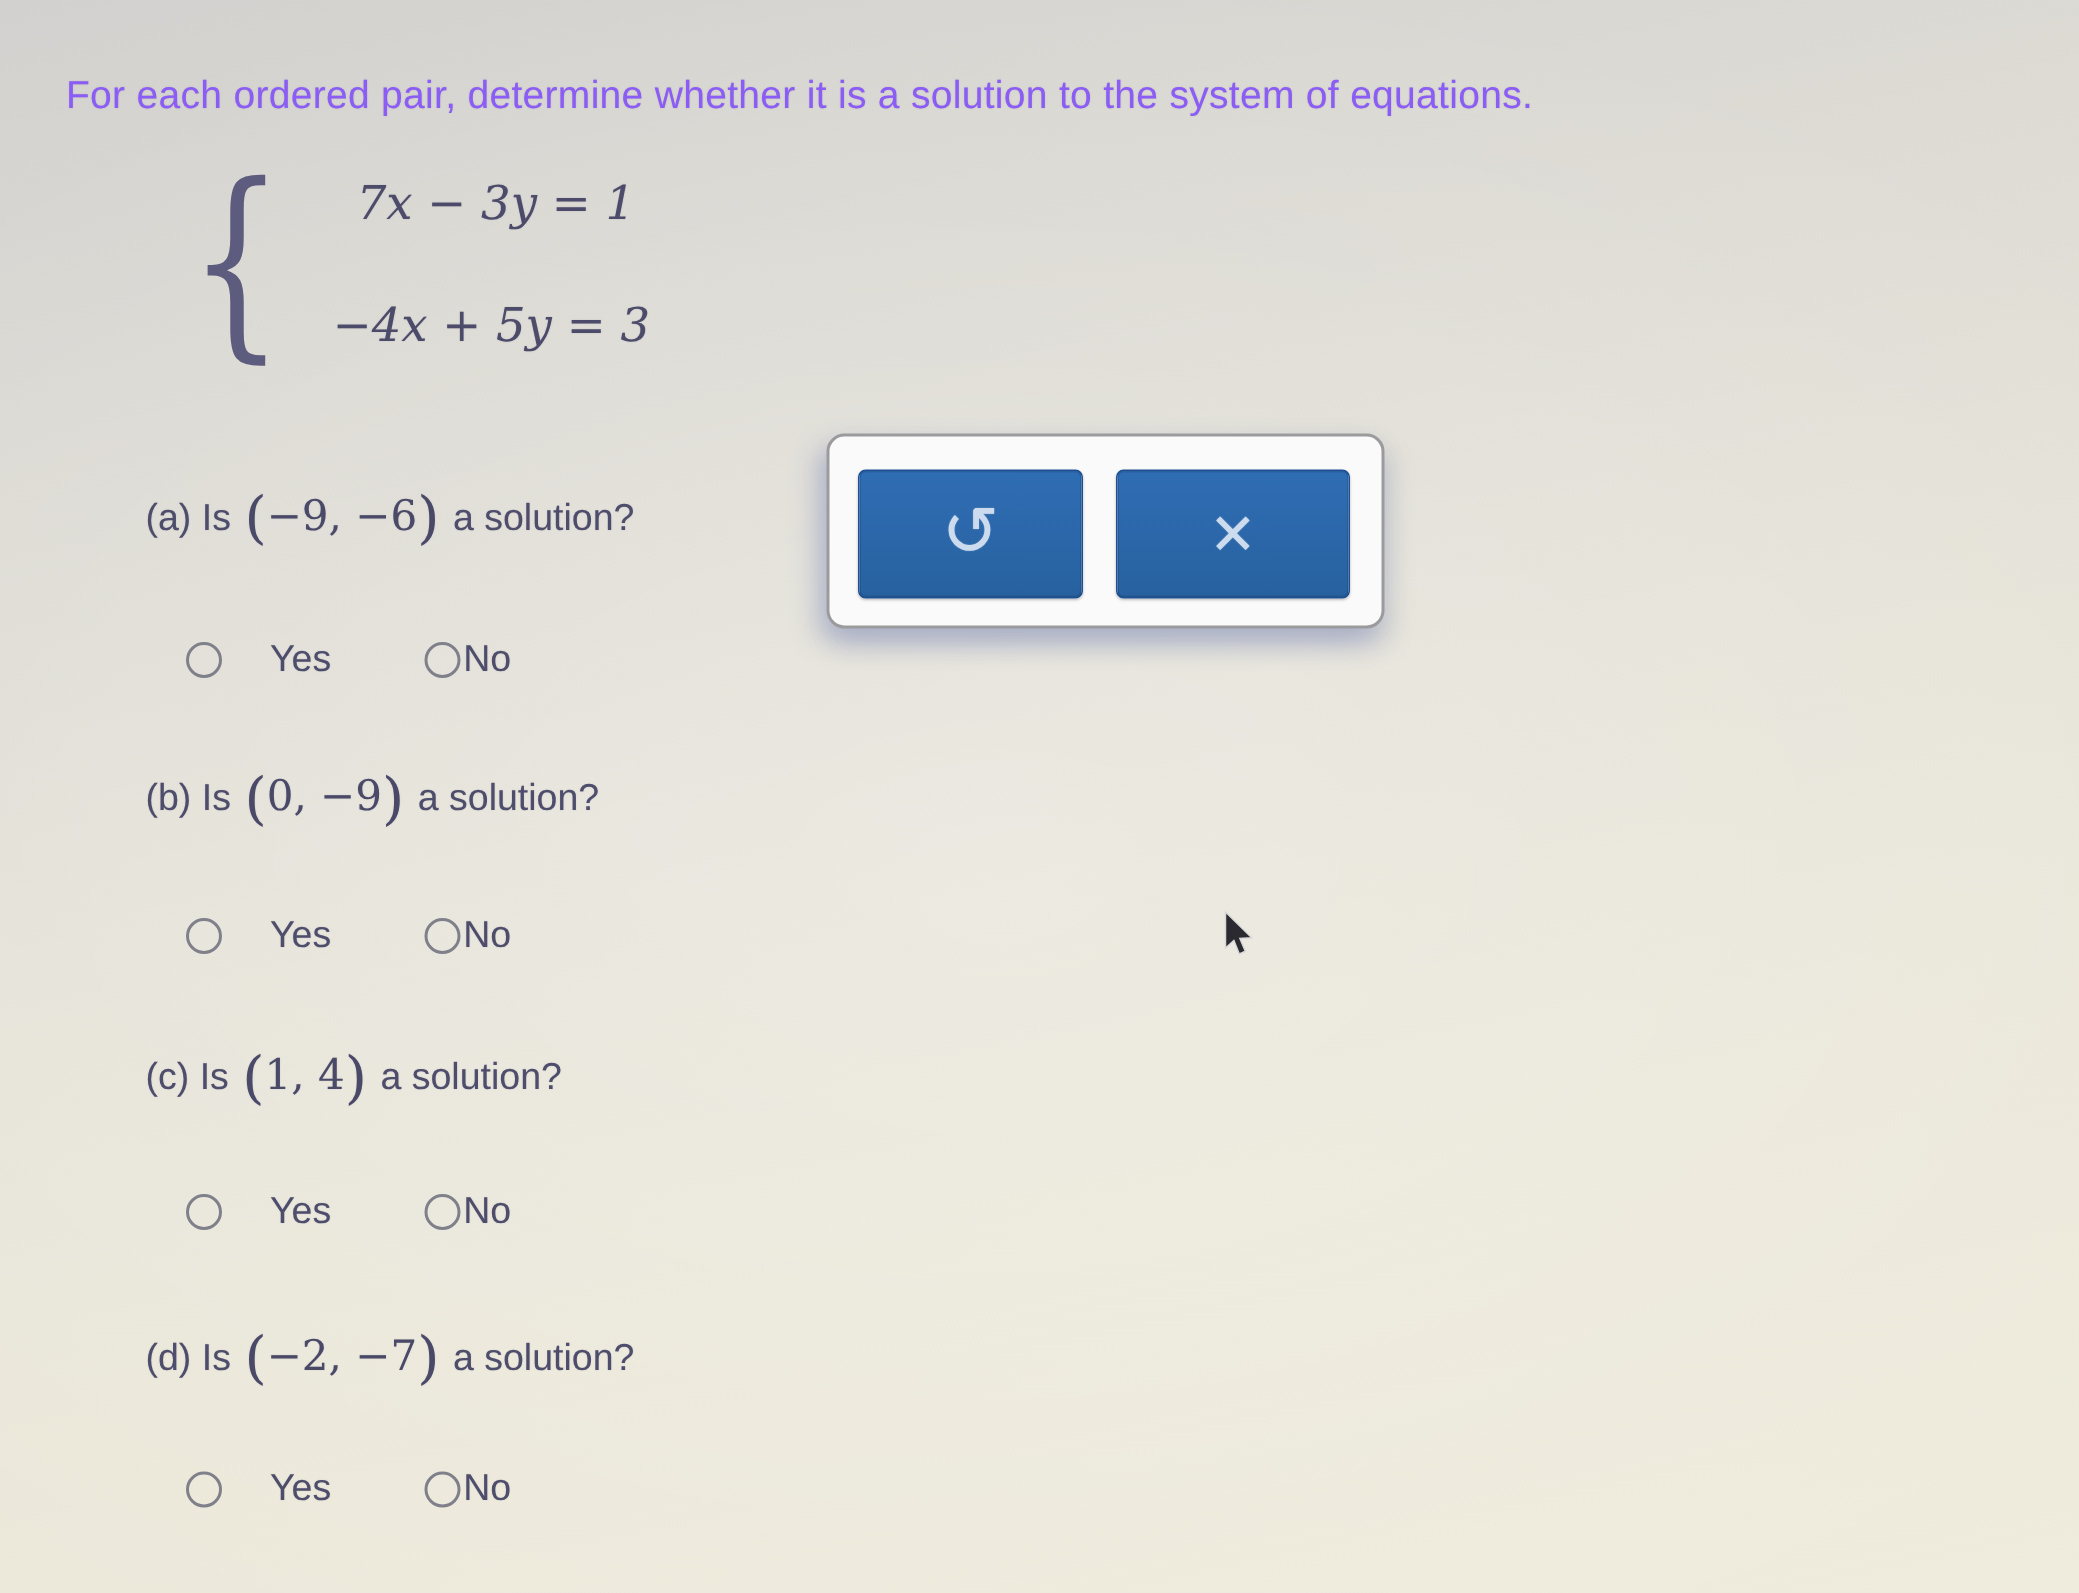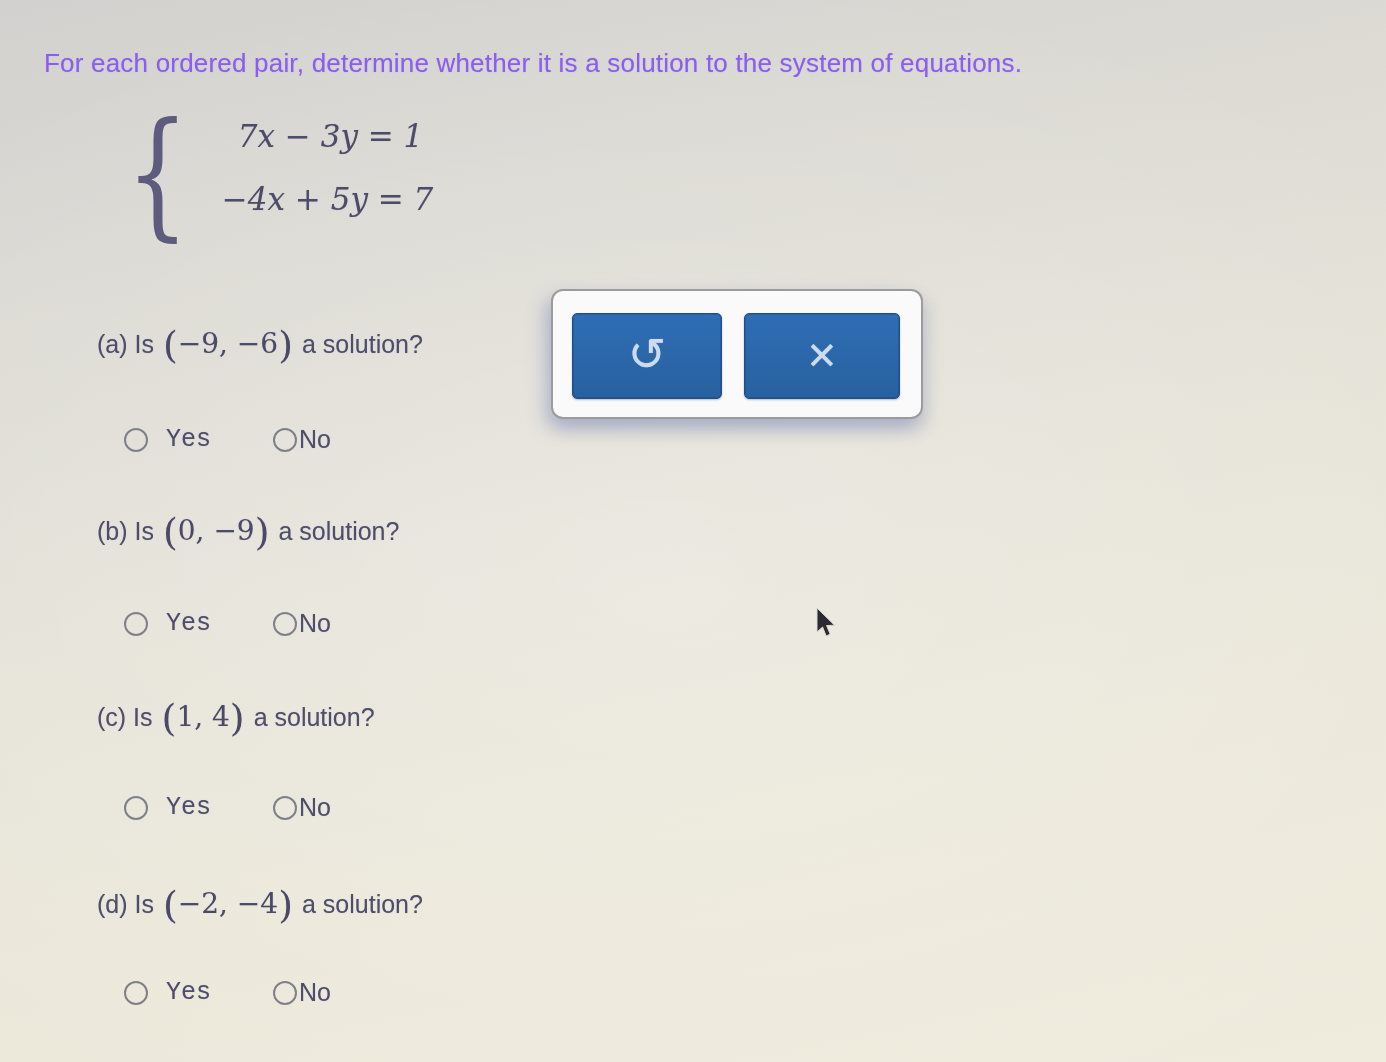--- a/index.html
+++ b/index.html
@@ -32,21 +32,21 @@
     transform-origin: left center;
   }
   .eqs { margin-left: 8px; padding-top: 16px; }
   .eq {
     font-family: "DejaVu Serif", serif;
     font-style: italic;
     font-size: 31px; line-height: 40px;
     color: #4c4b6a;
     text-shadow: 0 0 1px rgba(76,75,106,0.25);
   }
-  .eq-first { margin-left: 16px; margin-bottom: 23px; }
+  .eq-first { margin-left: 16px; margin-bottom: 41px; }
 
   
   .panel {
     position: absolute; left: 551px; top: 289px;
     width: 372px; height: 130px;
     background: #fbfafa;
     border: 2px solid #9b9b9d;
     border-radius: 12px;
     box-shadow: -6px 9px 18px rgba(104,120,178,0.38), 5px 11px 16px rgba(120,130,170,0.22);
     box-sizing: border-box;
@@ -100,38 +100,38 @@
     text-shadow: 0 0 1px rgba(78,77,107,0.22);
   }
   .radio {
     width: 20px; height: 20px;
     border: 2.5px solid #80808b;
     border-radius: 50%;
     background: transparent;
     flex: 0 0 auto;
     cursor: pointer;
   }
-  .opt-label-yes { margin-left: 18px; font-family: Liberation Mono, monospace; }
+  .opt-label-yes { margin-left: 32px; }
   .radio-no { margin-left: 62px; }
   .opt-label-no { margin-left: 2px; }
 
   .cursor { position: absolute; left: 815px; top: 607px; }
 </style>
 </head>
 <body>
 
 <div class="stage">
 
   <div class="title">For each ordered pair, determine whether it is a solution to the system of equations.</div>
 
   <div class="system">
     <span class="brace">{</span>
     <div class="eqs">
       <div class="eq eq-first">7x − 3y = 1</div>
-      <div class="eq">−4x + 5y = 7</div>
+      <div class="eq">−4x + 5y = 3</div>
     </div>
   </div>
 
   <div class="panel">
     <button class="tb-btn tb-btn-undo">
       <span class="glyph glyph-undo">↺</span>
     </button>
     <button class="tb-btn tb-btn-clear">
       <span class="glyph glyph-x">✕</span>
     </button>
@@ -161,21 +161,21 @@
     <span>(c) Is</span><span class="q-pair"><span class="paren">(</span><span>1, 4</span><span class="paren">)</span></span><span>a solution?</span>
   </div>
   <div class="opts" style="top:793px">
     <span class="radio"></span>
     <span class="opt-label-yes">Yes</span>
     <span class="radio radio-no"></span>
     <span class="opt-label-no">No</span>
   </div>
 
   <div class="q" style="top:887px">
-    <span>(d) Is</span><span class="q-pair"><span class="paren">(</span><span>−2, −4</span><span class="paren">)</span></span><span>a solution?</span>
+    <span>(d) Is</span><span class="q-pair"><span class="paren">(</span><span>−2, −7</span><span class="paren">)</span></span><span>a solution?</span>
   </div>
   <div class="opts" style="top:978px">
     <span class="radio"></span>
     <span class="opt-label-yes">Yes</span>
     <span class="radio radio-no"></span>
     <span class="opt-label-no">No</span>
   </div>
 
   <svg class="cursor" width="26" height="36" viewBox="0 0 26 36">
     <path d="M2 1 L2 25 L7.6 20 L11.2 29 L15.2 27.2 L11.6 18.6 L19.5 18.2 Z" fill="#2a2a30" stroke="#d8d8d8" stroke-width="1"></path>

